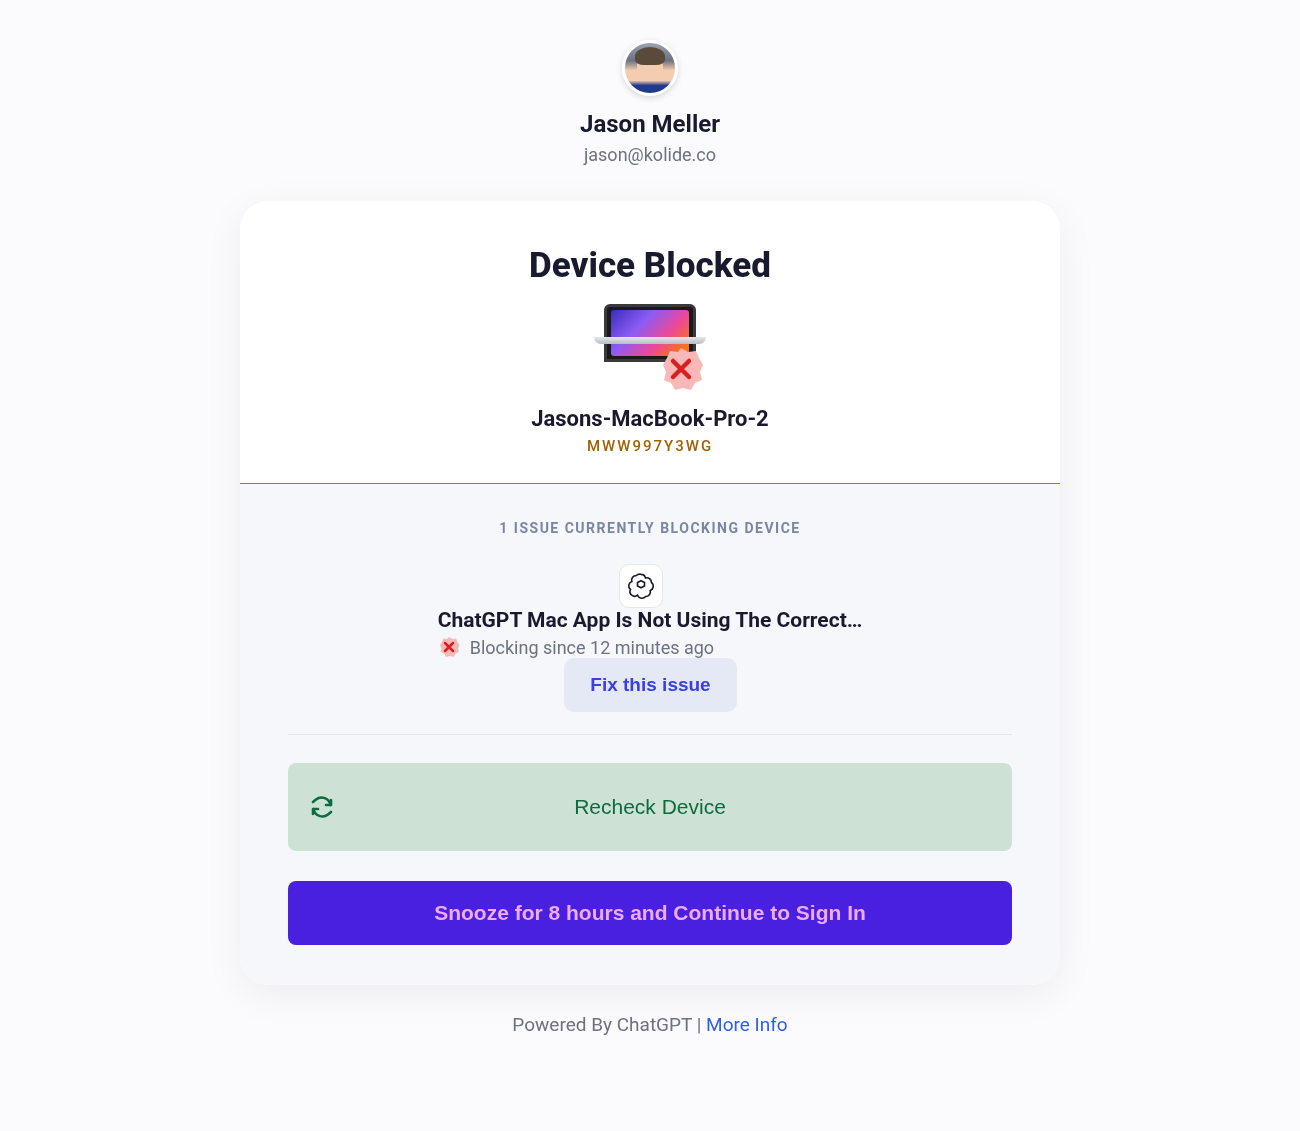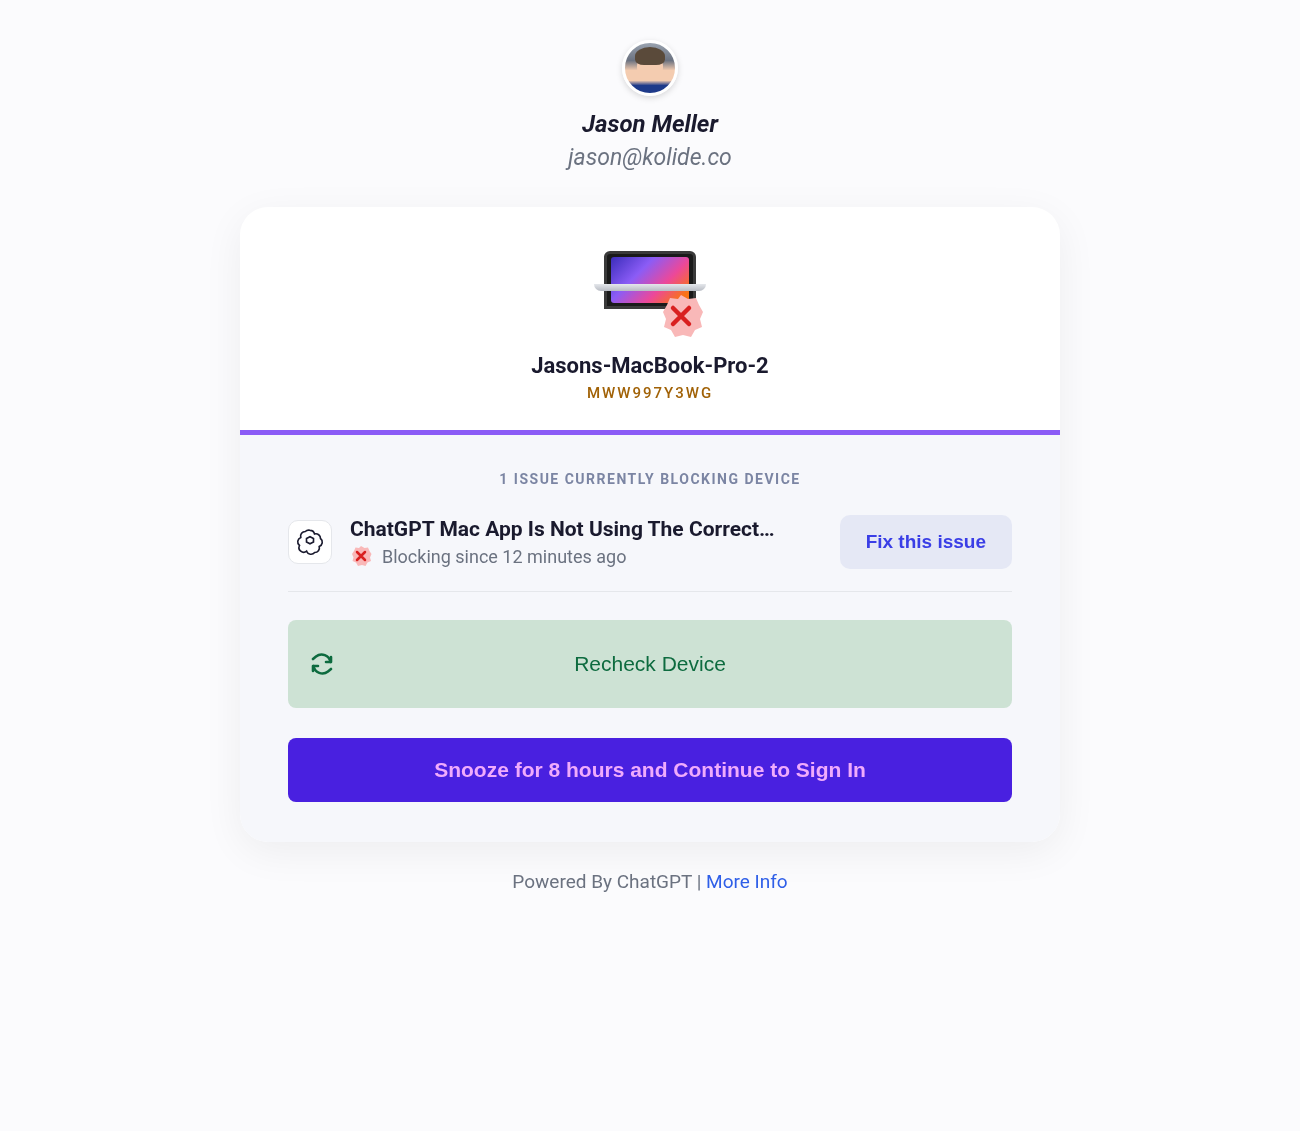--- a/index.html
+++ b/index.html
@@ -15,21 +15,20 @@
       display: flex;
       flex-direction: column;
       align-items: center;
       padding-top: 40px;
     }
     .user-header {
       display: flex;
       flex-direction: column;
       align-items: center;
       margin-bottom: 36px;
-      font-style: italic;
     }
     .avatar {
       width: 56px;
       height: 56px;
       border-radius: 50%;
       background: linear-gradient(180deg, #9aa3b0 0%, #6b7280 35%, #f4ccb0 55%, #f4ccb0 75%, #1e3a8a 85%);
       border: 3px solid #fff;
       box-shadow: 0 2px 6px rgba(0,0,0,0.15);
       margin-bottom: 14px;
       position: relative;
@@ -57,21 +56,21 @@
       background: #5a4a3a;
       border-radius: 50% 50% 30% 30%;
     }
     .user-name {
       font-size: 24px;
       font-weight: 700;
       color: #1a1a2e;
       margin-bottom: 6px;
     }
     .user-email {
-      font-size: 23px;
+      font-size: 18px;
       color: #6b7280;
     }
     .card {
       width: 820px;
       background: #fff;
       border-radius: 28px;
       box-shadow: 0 10px 40px rgba(0,0,0,0.06);
       overflow: hidden;
     }
     .card-top {
@@ -145,37 +144,38 @@
       margin-bottom: 6px;
     }
     .device-serial {
       font-size: 15px;
       color: #a16207;
       letter-spacing: 2px;
       font-weight: 500;
     }
     .card-bottom {
       background: #f6f7fb;
-      border-top: 5px solid #8b5cf6;
+      border-top: 1px solid #8b5cf6;
       padding: 36px 48px 40px;
     }
     .issues-header {
       text-align: center;
       font-size: 14px;
       font-weight: 700;
       letter-spacing: 1.5px;
       color: #7b85a3;
       margin-bottom: 28px;
     }
     .issue-row {
       display: flex;
       align-items: center;
       padding-bottom: 22px;
       border-bottom: 1px solid #e5e7eb;
       margin-bottom: 28px;
+      flex-direction: column;
     }
     .issue-icon {
       width: 44px;
       height: 44px;
       border-radius: 10px;
       background: #fff;
       border: 1px solid #e5e7eb;
       display: flex;
       align-items: center;
       justify-content: center;
@@ -271,20 +271,21 @@
 <body>
 
 <div class="user-header">
   <div class="avatar"></div>
   <div class="user-name">Jason Meller</div>
   <div class="user-email">jason@kolide.co</div>
 </div>
 
 <div class="card">
   <div class="card-top">
+    <div class="card-title">Device Blocked</div>
     <div class="device-image">
       <div class="laptop">
         <div class="laptop-screen"></div>
         <div class="laptop-base"></div>
       </div>
       <div class="blocked-badge">
         <svg viewBox="0 0 46 46">
           <polygon points="23,2 30,6 38,5 41,12 45,19 42,26 44,34 37,37 33,44 25,42 17,44 13,37 6,34 8,26 5,19 9,12 12,5 20,6" fill="#f9b8b8"></polygon>
           <path d="M15 15 L31 31 M31 15 L15 31" stroke="#d92020" stroke-width="4.5" stroke-linecap="round"></path>
         </svg>

